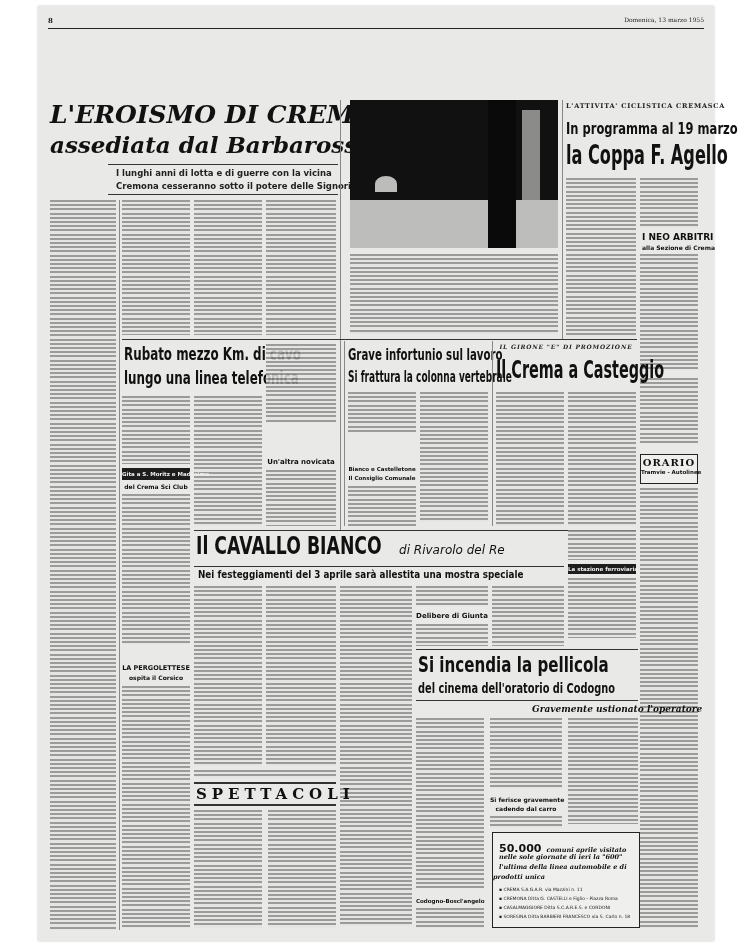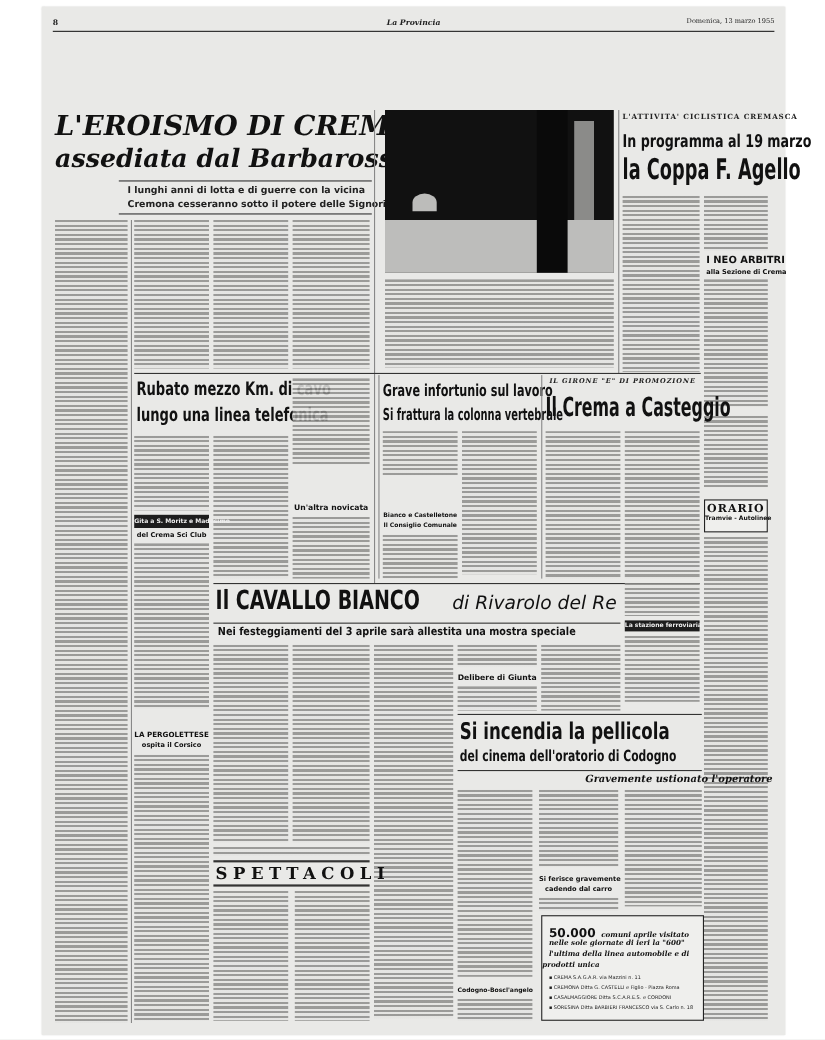--- a/index.html
+++ b/index.html
@@ -27,21 +27,20 @@
   .smallhead{font-family:"DejaVu Sans",sans-serif;font-weight:bold;font-size:6.5px;color:#111;text-align:center;white-space:nowrap;}
   .box{border:1.5px solid #222;background:#efefed;}
 </style>
 </head>
 <body>
 
 <div class="page">
 
   <div class="abs folio">
     <span class="pg">8</span>
-    <span class="np">La Provincia</span>
     <span class="dt">Domenica, 13 marzo 1955</span>
   </div>
 
 
   <div class="abs hl-it" style="left:12px;top:94px;font-size:25px;">L'EROISMO DI CREMA</div>
   <div class="abs hl-it" style="left:12px;top:125px;font-size:23px;">assediata dal Barbarossa</div>
   <div class="abs rule" style="left:70px;top:158px;width:230px;height:1px;"></div>
   <div class="abs sub" style="left:78px;top:162px;">I lunghi anni di lotta e di guerre con la vicina</div>
   <div class="abs sub" style="left:78px;top:175px;">Cremona cesseranno sotto il potere delle Signorie</div>
   <div class="abs rule" style="left:70px;top:188px;width:230px;height:1px;"></div>
@@ -106,21 +105,21 @@
 
   <div class="abs box" style="left:602px;top:448px;width:56px;height:28px;">
     <div class="smallhead" style="font-family:'DejaVu Serif',serif;font-size:10px;letter-spacing:1px;margin-top:2px;">ORARIO</div>
     <div class="smallhead" style="font-size:5.5px;margin-top:1px;">Tramvie - Autolinee</div>
   </div>
   <div class="abs txt" style="left:602px;top:482px;width:58px;height:440px;"></div>
 
   <div class="abs rule" style="left:156px;top:524px;width:442px;height:1px;"></div>
   <div class="abs" style="left:158px;top:526px;white-space:nowrap;">
     <span class="hl-cond" style="display:inline-block;font-size:24px;transform:scaleX(.72);transform-origin:left center;margin-right:-60px;">Il CAVALLO BIANCO</span>
-    <span style="font-family:'DejaVu Sans',sans-serif;font-style:italic;font-size:17px;color:#111;margin-left:12px;">di Rivarolo del Re</span>
+    <span style="font-family:'DejaVu Sans',sans-serif;font-style:italic;font-size:12px;color:#111;">di Rivarolo del Re</span>
   </div>
   <div class="abs rule" style="left:156px;top:560px;width:370px;height:1px;"></div>
   <div class="abs hl-cond" style="left:160px;top:563px;font-size:10px;transform:scaleX(.88);">Nei festeggiamenti del 3 aprile sarà allestita una mostra speciale</div>
   <div class="abs txt" style="left:156px;top:580px;width:68px;height:180px;"></div>
   <div class="abs txt" style="left:228px;top:580px;width:70px;height:180px;"></div>
   <div class="abs txt" style="left:302px;top:580px;width:72px;height:340px;"></div>
 
   <div class="abs txt" style="left:530px;top:524px;width:68px;height:30px;"></div>
   <div class="abs" style="left:530px;top:558px;width:68px;height:10px;background:#1d1d1d;">
     <div class="smallhead" style="color:#eee;line-height:10px;font-size:5.5px;">La stazione ferroviaria</div>

